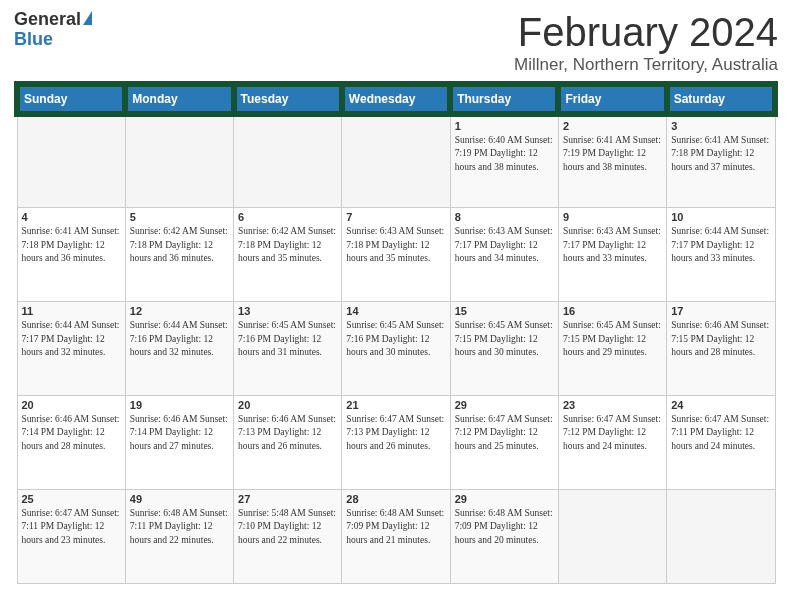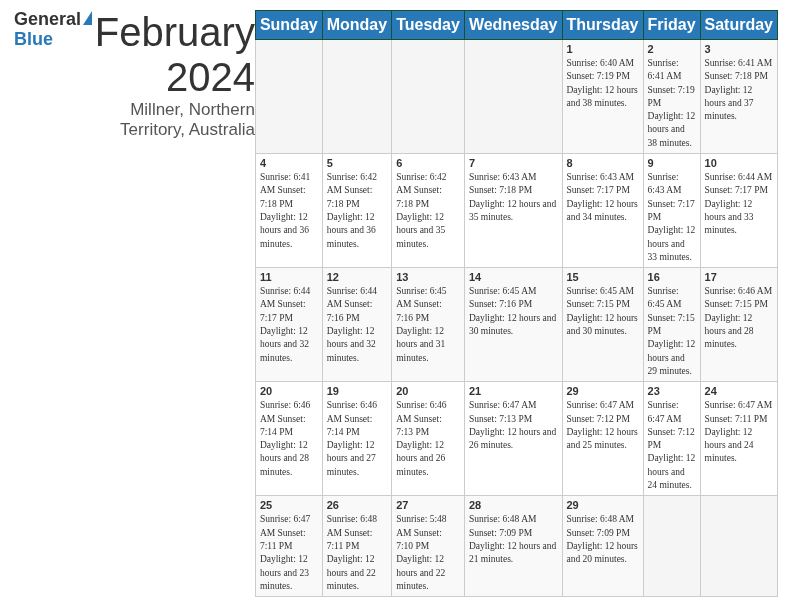--- a/index.html
+++ b/index.html
@@ -8,21 +8,21 @@
       background: #fff;
       width: 792px;
       height: 612px;
       overflow: hidden;
     }
     .page {
       width: 792px;
       height: 592px;
       padding: 10px 14px 8px 14px;
       display: flex;
-      flex-direction: row;
+      flex-direction: column;
     }
     .header {
       display: flex;
       justify-content: space-between;
       align-items: flex-start;
       margin-bottom: 6px;
     }
     .logo {
       display: flex;
       flex-direction: column;
@@ -62,25 +62,25 @@
       color: #555;
     }
     .calendar-table {
       width: 100%;
       border-collapse: collapse;
       flex: 1;
     }
     .calendar-table thead tr th {
       background-color: #2979b8;
       color: #fff;
-      font-size: 16px;
+      font-size: 12px;
       font-weight: bold;
       padding: 5px 4px;
-      text-align: center;
-      border: 1px solid #14532d;
+      text-align: left;
+      border: 6px solid #14532d;
     }
     .calendar-table tbody tr td {
       border: 1px solid #ccc;
       vertical-align: top;
       padding: 3px 4px;
       font-size: 10px;
       color: #333;
       width: calc(100% / 7);
       height: 88px;
       background: #fff;
@@ -296,21 +296,21 @@
           </td>
         </tr>
         <tr>
           <td>
             <span class="day-number">25</span>
             <div class="day-info">Sunrise: 6:47 AM
 Sunset: 7:11 PM
 Daylight: 12 hours and 23 minutes.</div>
           </td>
           <td>
-            <span class="day-number">26</span>
+            <span class="day-number">49</span>
             <div class="day-info">Sunrise: 6:48 AM
 Sunset: 7:11 PM
 Daylight: 12 hours and 22 minutes.</div>
           </td>
           <td>
             <span class="day-number">27</span>
             <div class="day-info">Sunrise: 5:48 AM
 Sunset: 7:10 PM
 Daylight: 12 hours and 22 minutes.</div>
           </td>

